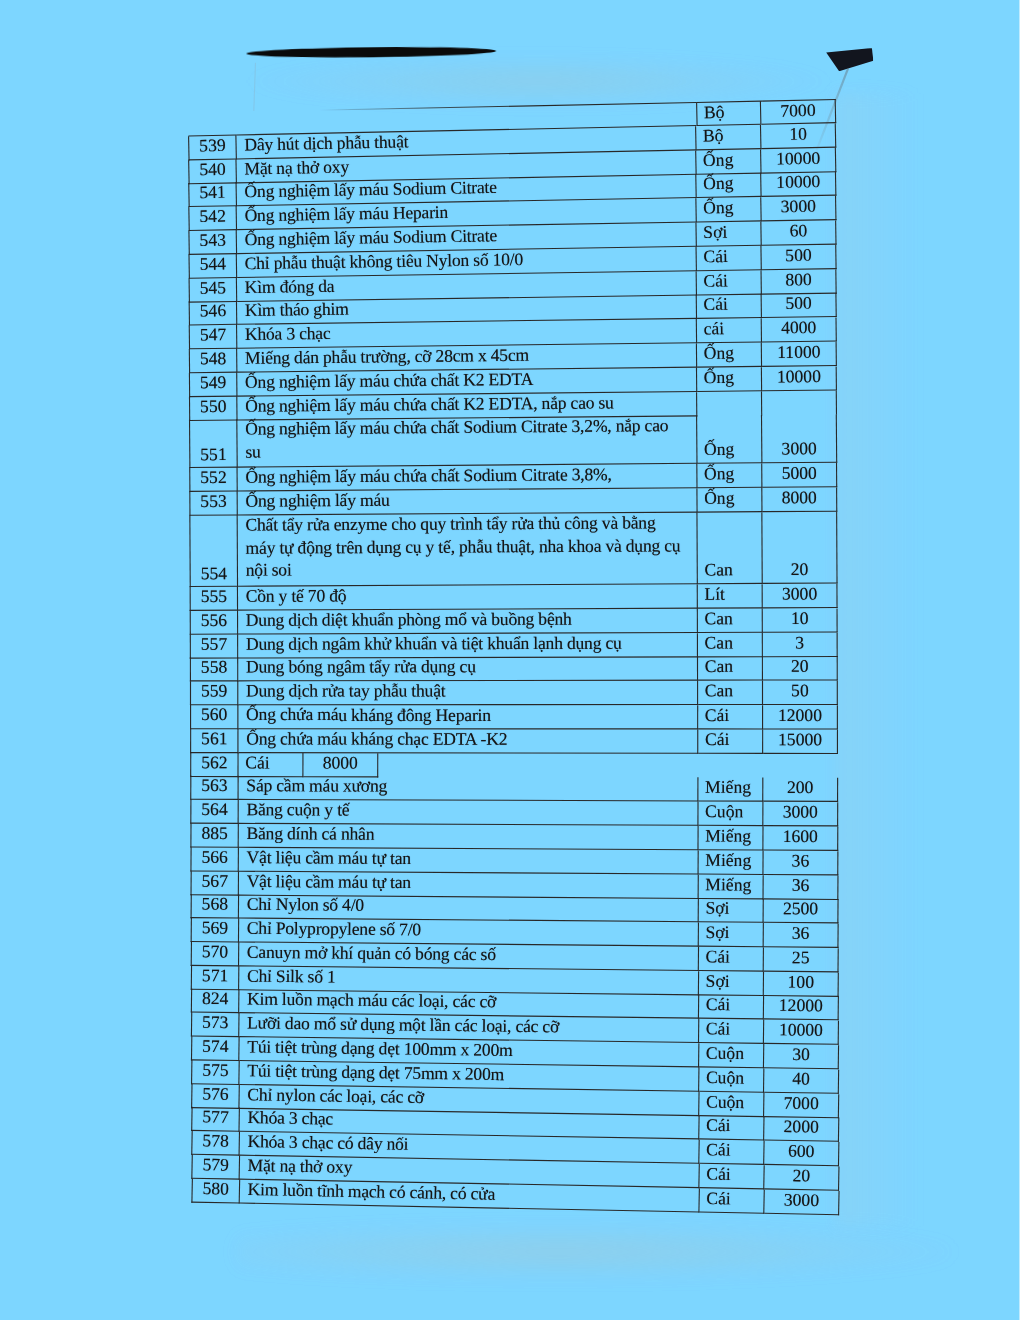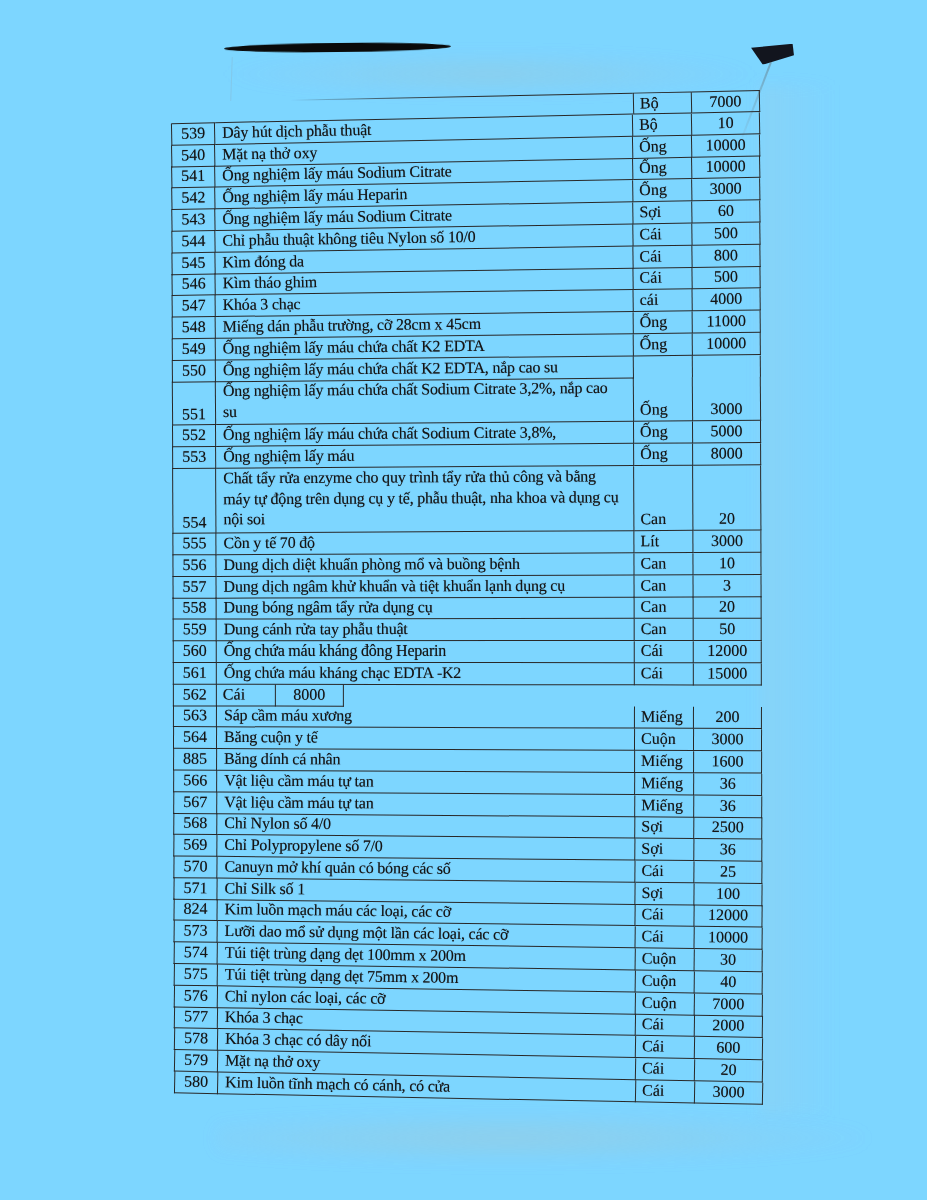--- a/index.html
+++ b/index.html
@@ -244,21 +244,21 @@
         <div class="cell qty">3</div>
       </div>
       <div class="row" style="height: calc(var(--lh) * 1); transform: rotate(0.095deg); justify-content: flex-end;">
         <div class="cell num">558</div>
         <div class="cell desc">Dung bóng ngâm tẩy rửa dụng cụ</div>
         <div class="cell unit">Can</div>
         <div class="cell qty">20</div>
       </div>
       <div class="row" style="height: calc(var(--lh) * 1); transform: rotate(0.15deg);">
         <div class="cell num">559</div>
-        <div class="cell desc">Dung cánh rửa tay phẫu thuật</div>
+        <div class="cell desc">Dung dịch rửa tay phẫu thuật</div>
         <div class="cell unit">Can</div>
         <div class="cell qty">50</div>
       </div>
       <div class="row" style="height: calc(var(--lh) * 1); transform: rotate(0.205deg);">
         <div class="cell num">560</div>
         <div class="cell desc">Ống chứa máu kháng đông Heparin</div>
         <div class="cell unit">Cái</div>
         <div class="cell qty">12000</div>
       </div>
       <div class="row" style="height: calc(var(--lh) * 1); transform: rotate(0.26deg);">

